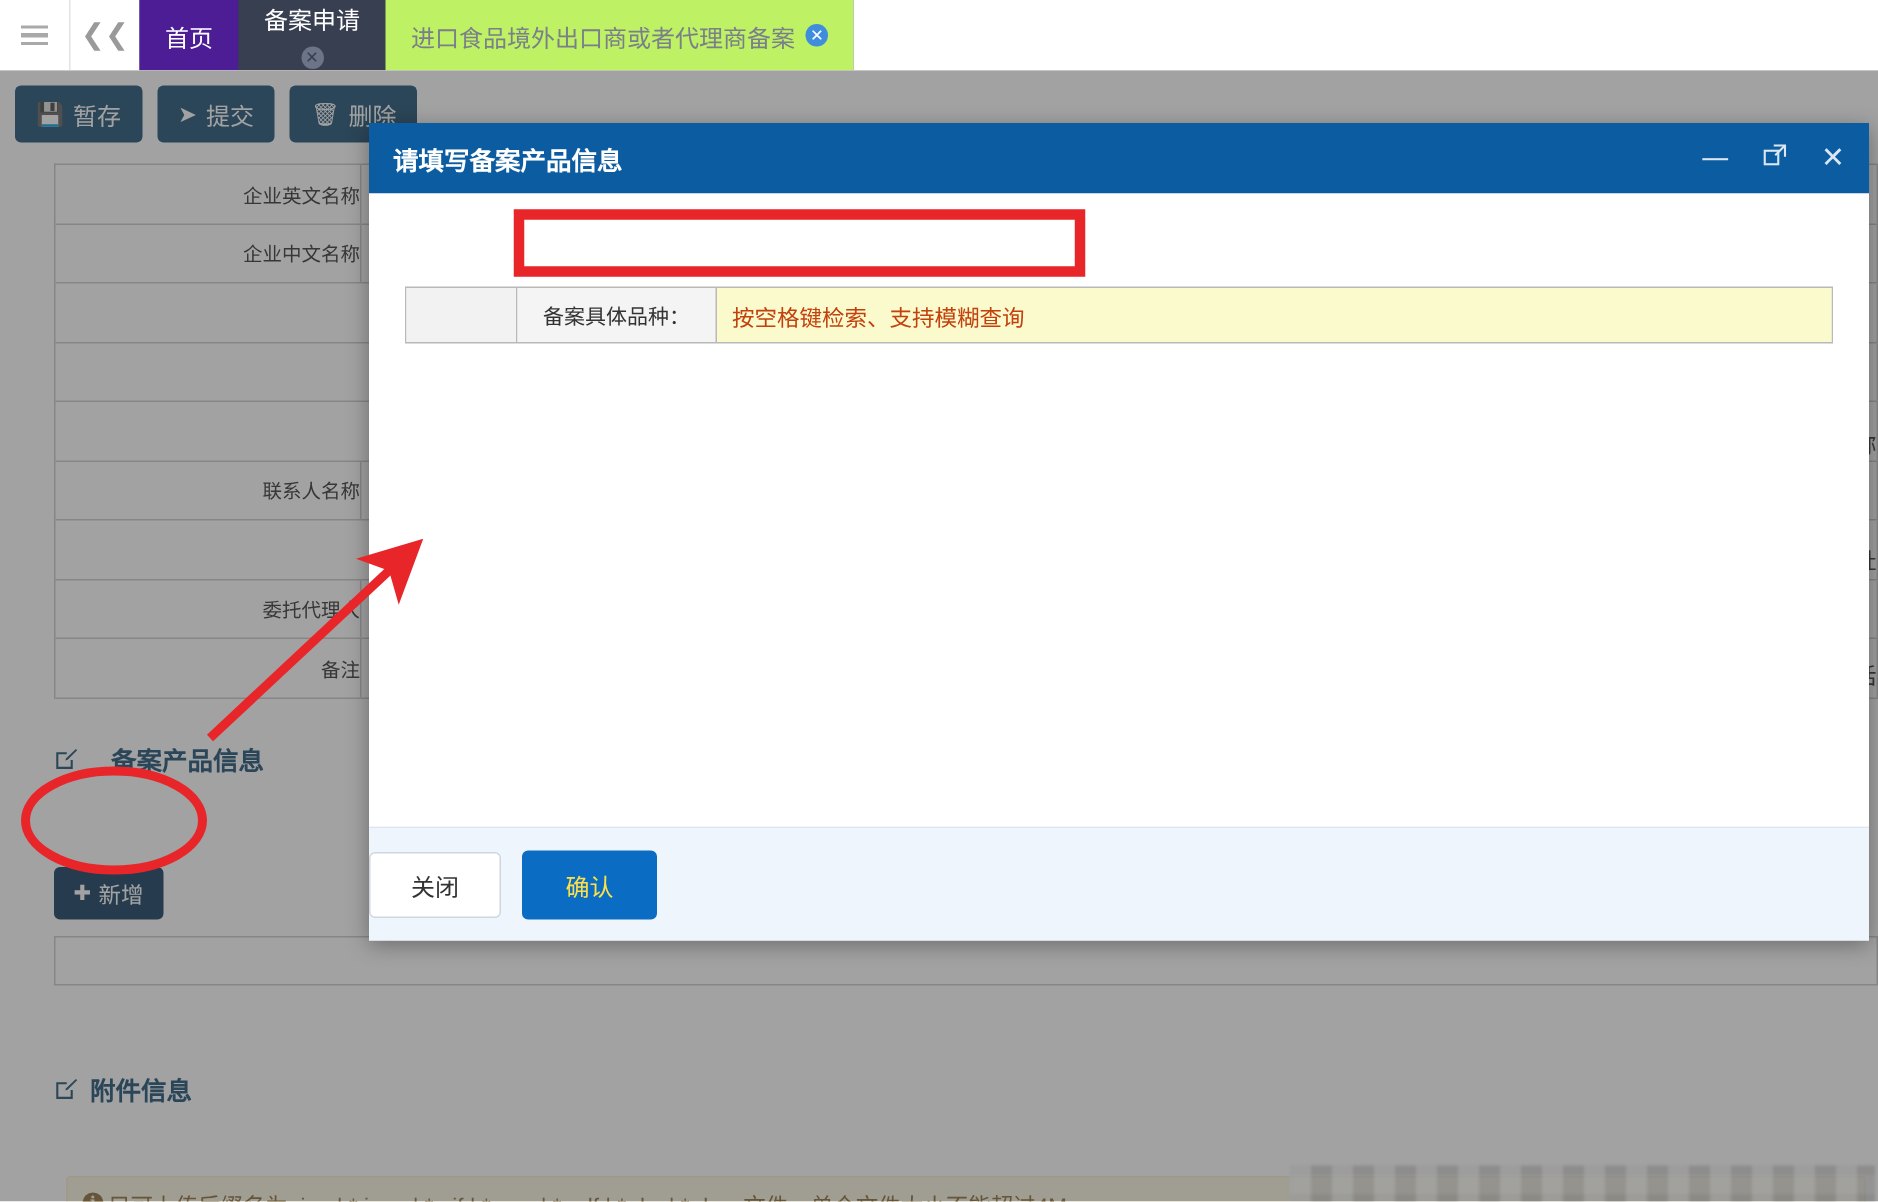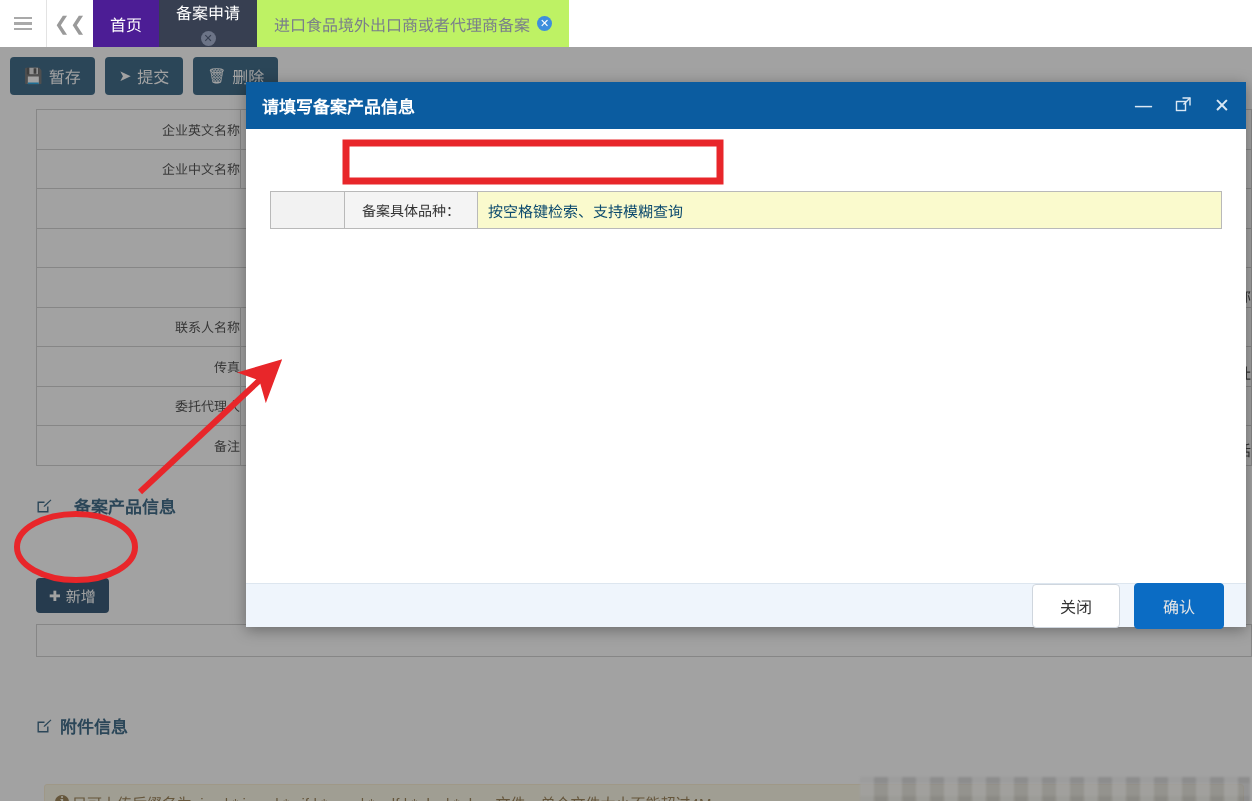--- a/index.html
+++ b/index.html
@@ -140,34 +140,34 @@
     display:flex;border:1px solid #b9b9b9;box-sizing:border-box;
   }
   .fgap{width:74px;background:#f2f2f2;border-right:1px solid #b9b9b9;box-sizing:border-box;}
   .flabel{
     width:133px;background:#f4f4f4;border-right:1px solid #b9b9b9;box-sizing:border-box;
     display:flex;align-items:center;justify-content:center;
     font-size:14px;color:#333;
   }
   .finput{
     flex:1;background:#fafacd;display:flex;align-items:center;padding-left:10px;
-    font-size:15px;color:#0c4a6e;
+    font-size:15px;color:#c2410c;
   }
   .mfoot{
-    height:44px;background:#eff5fc;border-top:1px solid #dde6ef;
-    display:flex;align-items:center;justify-content:flex-end;gap:14px;
+    height:76px;background:#eff5fc;border-top:1px solid #dde6ef;
+    display:flex;align-items:center;justify-content:flex-start;gap:14px;
     padding-right:22px;box-sizing:border-box;
   }
   .btn-close{
     background:#ffffff;border:1px solid #cfd6de;border-radius:4px;
     padding:9px 27px;font-size:16px;color:#333;cursor:pointer;
   }
   .btn-ok{
     background:#0b6cc4;border:1px solid #0b6cc4;border-radius:4px;
-    padding:10px 28px;font-size:16px;color:#e5e5e5;cursor:pointer;
+    padding:10px 28px;font-size:16px;color:#fde047;cursor:pointer;
   }
 
   
   .anno{position:absolute;left:0;top:0;width:1252px;height:801px;pointer-events:none;}
 </style>
 </head>
 <body>
 
 <div class="tabbar">
   <div class="tb-icon">
@@ -231,21 +231,20 @@
       <div class="ival"></div>
     </div>
     <div class="irow">
       <div class="ival"></div>
     </div>
     <div class="irow">
       <div class="ilabel">联系人名称</div>
       <div class="ival"></div>
     </div>
     <div class="irow">
-      <div class="ilabel">传真</div>
       <div class="ival"></div>
     </div>
     <div class="irow">
       <div class="ilabel">委托代理人</div>
       <div class="ival"></div>
     </div>
     <div class="irow">
       <div class="ilabel">备注</div>
       <div class="ival"></div>
     </div>

